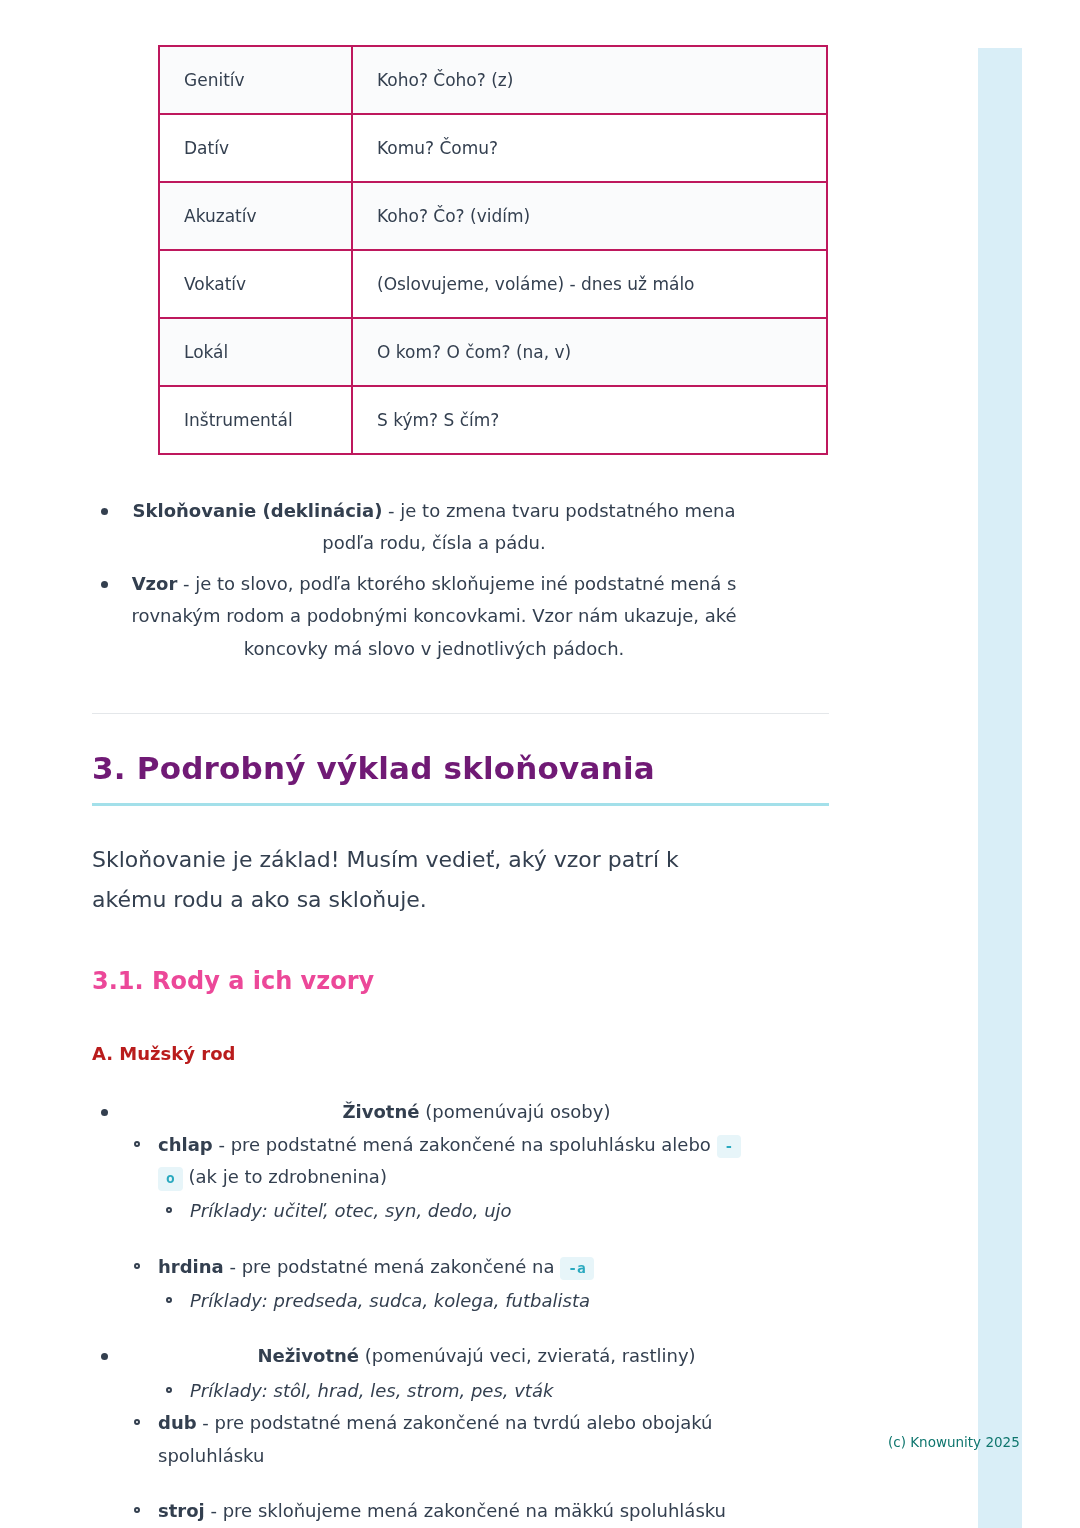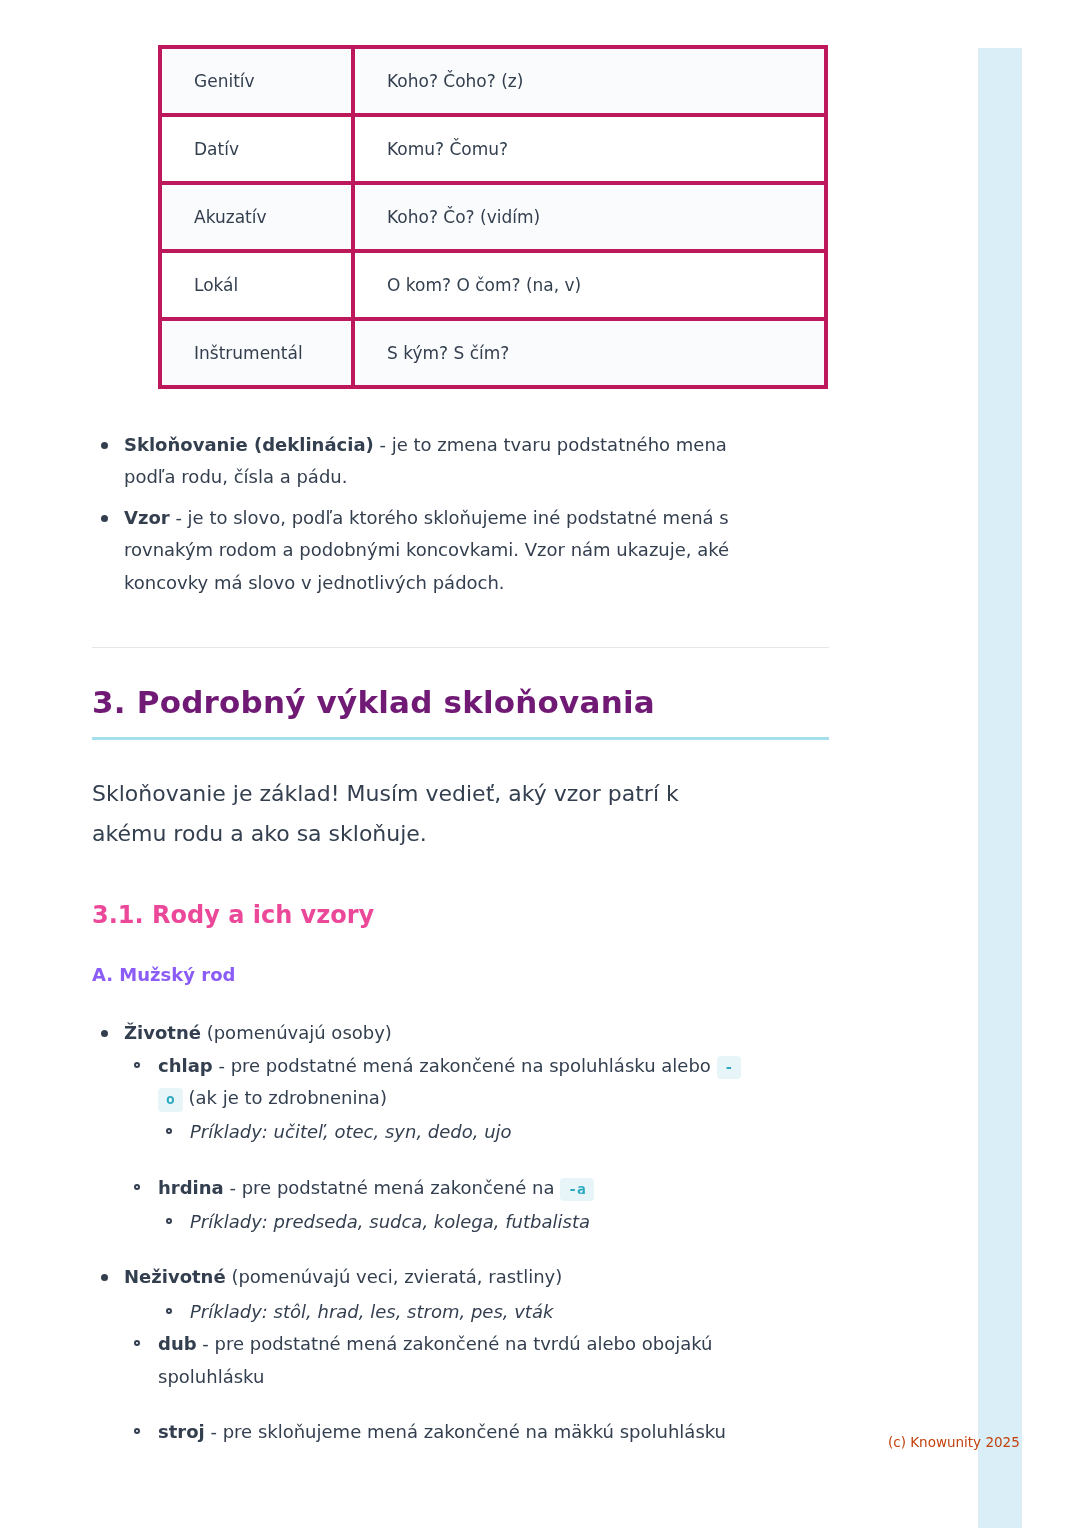--- a/index.html
+++ b/index.html
@@ -30,34 +30,34 @@
 
   
   .cases-table {
     margin: 45px 0 0 66px;
     width: 670px;
     border-collapse: collapse;
     font-size: 17px;
     color: #333f4f;
   }
   .cases-table td {
-    border: 4px solid #be185d;
+    border: 2px solid #be185d;
     height: 68px;
     vertical-align: middle;
-    padding: 0 12px 0 32px;
+    padding: 0 12px 0 24px;
   }
   .cases-table td.case-cell { width: 193px; }
   .cases-table tr:nth-child(odd) { background: #fafbfc; }
   .cases-table tr:nth-child(even) { background: #ffffff; }
 
   
   .def-list { margin-top: 40px; font-size: 18px; line-height: 1.8; }
   .li { position: relative; }
   .li-text { }
-  .l1 { padding-left: 32px; }
+  .l1 { padding-left: 32px; text-align: center; }
   .l1 > .marker {
     position: absolute; left: 9px; top: 13px;
     width: 7px; height: 7px; border-radius: 50%;
     background: #333f4f;
   }
   .l2 { padding-left: 66px; }
   .l2 > .marker {
     position: absolute; left: 42px; top: 12px;
     width: 6px; height: 6px; border-radius: 50%;
     border: 2px solid #333f4f; background: transparent;
@@ -94,21 +94,21 @@
 
   .intro { margin-top: 34px; font-size: 22px; line-height: 1.8; }
 
   .h3 {
     margin-top: 48px;
     font-size: 24px;
     font-weight: 700;
     color: #ec4899;
   }
 
-  .group-title { margin-top: 35px; font-size: 18px; font-weight: 700; color: #8b5cf6; }
+  .group-title { margin-top: 48px; font-size: 18px; font-weight: 700; color: #b91c1c; }
 
   .pattern-list { margin-top: 32px; font-size: 18px; line-height: 1.8; }
 
   
   .chip {
     display: inline-block;
     font-family: "DejaVu Sans Mono", "Liberation Mono", monospace;
     font-size: 14.5px;
     font-weight: 700;
     color: #2aa9bf;
@@ -117,21 +117,21 @@
     padding: 1px 8px;
     line-height: 1.5;
     vertical-align: baseline;
   }
 
   
   .footer-credit {
     position: absolute;
     left: 888px; top: 1434px;
     font-size: 13.5px;
-    color: #c2410c;
+    color: #0f766e;
     z-index: 2;
     white-space: nowrap;
   }
 </style>
 </head>
 <body>
 
 <div class="side-strip"></div>
 
 <div class="content">
@@ -144,20 +144,24 @@
       </tr>
       <tr>
         <td class="case-cell">Datív</td>
         <td>Komu? Čomu?</td>
       </tr>
       <tr>
         <td class="case-cell">Akuzatív</td>
         <td>Koho? Čo? (vidím)</td>
       </tr>
       <tr>
+        <td class="case-cell">Vokatív</td>
+        <td>(Oslovujeme, voláme) - dnes už málo</td>
+      </tr>
+      <tr>
         <td class="case-cell">Lokál</td>
         <td>O kom? O čom? (na, v)</td>
       </tr>
       <tr>
         <td class="case-cell">Inštrumentál</td>
         <td>S kým? S čím?</td>
       </tr>
     </tbody>
   </table>
 

